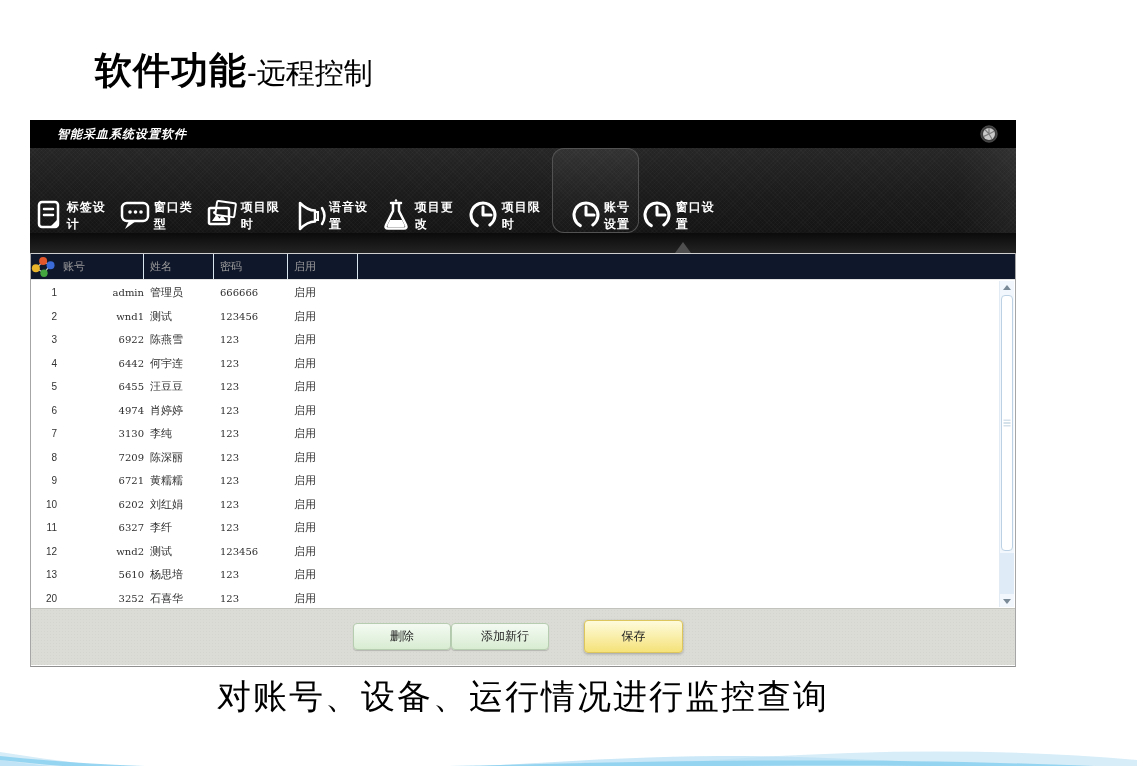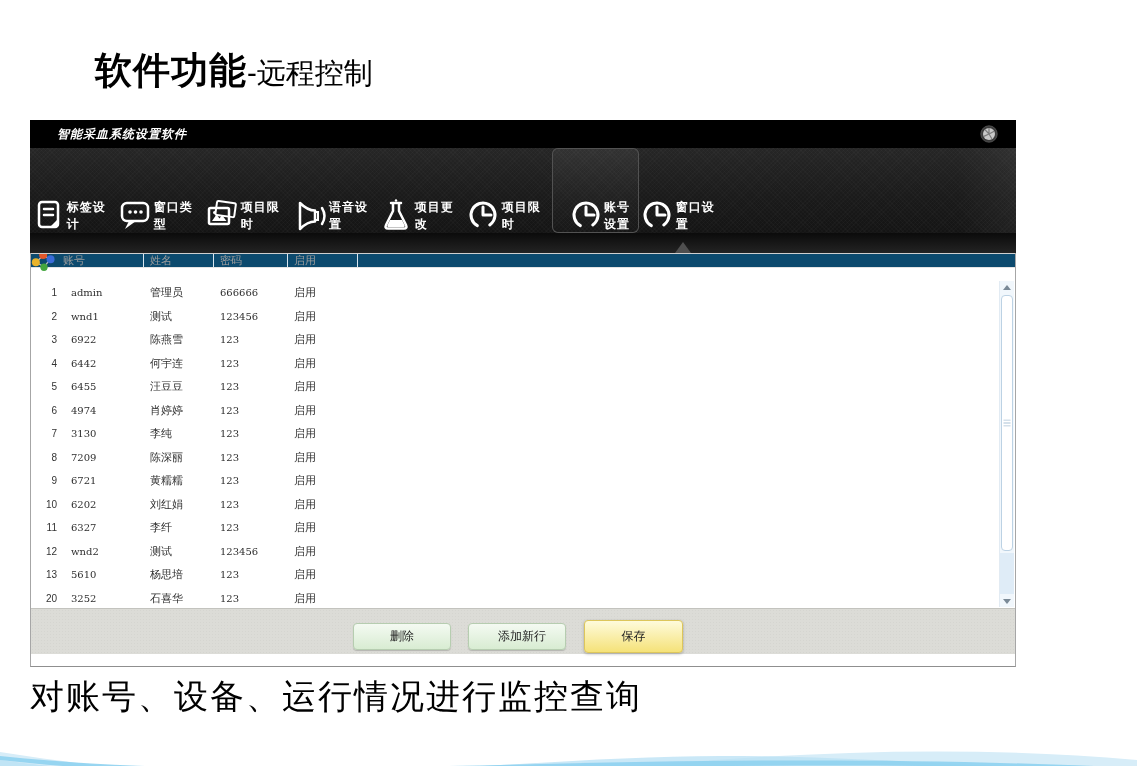--- a/index.html
+++ b/index.html
@@ -21,70 +21,70 @@
 
   .toolbar { height:85px; position:relative; display:flex; align-items:stretch;
     background-image:
       repeating-linear-gradient(45deg, rgba(255,255,255,0.018) 0 1px, transparent 1px 3px),
       repeating-linear-gradient(-45deg, rgba(255,255,255,0.018) 0 1px, transparent 1px 3px),
       linear-gradient(180deg,#262626,#1a1a1a 60%,#141414);
   }
   .toolbar::after { content:""; position:absolute; right:0; top:0; width:60px; height:100%;
     background:linear-gradient(90deg, transparent, rgba(255,255,255,0.05)); pointer-events:none; }
   .tb-item { width:87px; height:85px; display:flex; flex-direction:row; align-items:flex-end; justify-content:center; cursor:pointer; }
-  .tb-item.selected { box-shadow: inset 0 0 0 1px #525252; border-radius:6px; background:linear-gradient(180deg, rgba(255,255,255,0.06), rgba(255,255,255,0.01));padding-left:16px; }
+  .tb-item.selected { box-shadow: inset 0 0 0 1px #525252; border-radius:12px; background:linear-gradient(180deg, rgba(255,255,255,0.06), rgba(255,255,255,0.01));padding-left:16px; }
   .tb-icon { width:38px; height:34px; display:flex; align-items:center; justify-content:center; }
   .tb-icon svg { display:block; }
   .tb-label { margin-top:3px; color:#fff; font-size:12px; font-weight:bold; letter-spacing:1px; }
 
   .strip { height:20px; background:linear-gradient(180deg,#0b0b0b,#232323); position:relative; }
   .strip .pointer { position:absolute; left:645px; top:9px; width:0; height:0;
     border-left:8px solid transparent; border-right:8px solid transparent; border-bottom:11px solid #4f4f4f; }
 
   .lower { height:414px; border-left:1px solid #a6a6a6; border-right:1px solid #a6a6a6; border-bottom:1px solid #8f8f8f; background:#fff; }
 
   .table-wrap { position:relative; height:355px; background:#fff; border-top:1px solid #cfcfcf; overflow:hidden; }
-  .grid-header { height:14px; display:flex; align-items:stretch; background:#0c4a6e; border-bottom:1px solid #e4e4e4; }
+  .grid-header { height:26px; display:flex; align-items:stretch; background:#0f172a; border-bottom:1px solid #e4e4e4; }
   .hdr-icon-cell { width:26px; display:flex; align-items:center; justify-content:center; }
   .hdr-cell { display:flex; align-items:center; padding-left:6px; color:#9b9b9b; font-size:11px; border-right:1px solid #d9e6f0; }
   .hdr-acc { width:87px; } .hdr-name { width:70px; } .hdr-pwd { width:74px; } .hdr-en { width:70px; }
 
   .grid-body { position:absolute; top:27px; left:0; right:16px; bottom:0; }
   .grid-row { height:23.5px; display:flex; align-items:center; font-size:11px; color:#2e2e2e; cursor:default; }
   .cell { overflow:hidden; white-space:nowrap; }
   .cell-num { width:26px; text-align:right; font-size:10px; color:#333; }
-  .cell-acc { width:87px; padding-left:14px; font-family:"DejaVu Serif", serif; font-size:10px; }
+  .cell-acc { width:87px; padding-left:14px; font-family:"DejaVu Serif", serif; font-size:10px;text-align:right; }
   .cell-name { width:70px; padding-left:6px;font-family:Liberation Serif, serif; }
   .cell-pwd { width:74px; padding-left:6px; font-family:"DejaVu Serif", serif; font-size:10px; }
   .cell-en { width:70px; padding-left:6px; }
 
   .vscroll { position:absolute; top:27px; right:1px; bottom:1px; width:15px; background:#f1f7fc; border-left:1px solid #e2ebf3; }
   .vs-up, .vs-down { position:absolute; left:0; width:100%; height:12px; display:flex; align-items:center; justify-content:center; cursor:pointer; }
   .vs-up { top:0; } .vs-down { bottom:0; }
   .tri-up { width:0; height:0; border-left:4px solid transparent; border-right:4px solid transparent; border-bottom:5px solid #7b8a97; }
   .tri-down { width:0; height:0; border-left:4px solid transparent; border-right:4px solid transparent; border-top:5px solid #7b8a97; }
   .vs-thumb { position:absolute; left:1px; right:1px; top:14px; height:256px; background:#fff; border:1px solid #bcd2e4; border-radius:4px; cursor:pointer; }
   .vs-grip { position:absolute; left:50%; top:50%; transform:translate(-50%,-50%); width:7px; height:7px;
     background:linear-gradient(#a9c0d4 1px, transparent 1px); background-size:7px 3px; }
   .vs-lowzone { position:absolute; left:0; right:0; top:272px; bottom:13px; background:#dfecf7; }
 
-  .btn-panel { position:relative; height:46px; background:#dcdcd7;
+  .btn-panel { position:relative; height:57px; background:#dcdcd7;
     background-image: radial-gradient(rgba(0,0,0,0.03) 1px, transparent 1px); background-size:3px 3px;
     border-top:1px solid #c3c3be; }
   .btn { position:absolute; top:14px; width:98px; height:27px; font-size:12px; color:#222;
     display:flex; align-items:center; justify-content:center; border-radius:4px; cursor:pointer;
     font-family:"Liberation Sans", sans-serif; }
   .btn-green { background:linear-gradient(180deg,#f4faf2,#d8ecd2); border:1px solid #b6cdb0; box-shadow:0 1px 1px rgba(0,0,0,0.18); }
   .btn-delete { left:322px; }
-  .btn-add { left:437px;padding-left:10px; }
+  .btn-add { left:420px;padding-left:10px; }
   .btn-save { left:553px; top:11px; width:99px; height:33px;
     background:linear-gradient(180deg,#fefbdc,#f5e279); border:1px solid #ddc65b; box-shadow:0 1px 3px rgba(0,0,0,0.28);text-align:right; }
 
   
-  .caption { position:absolute; left:30px; top:634px; width:986px; 
+  .caption { position:absolute; left:30px; top:634px; width:986px; text-align:center;
     font-family:"DejaVu Serif", serif; font-size:34px; color:#000; letter-spacing:2px; }
 
   
   .waves { position:absolute; left:0; bottom:0; width:1137px; height:80px; }
 </style>
 </head>
 <body>
 
 <div class="slide">
 

